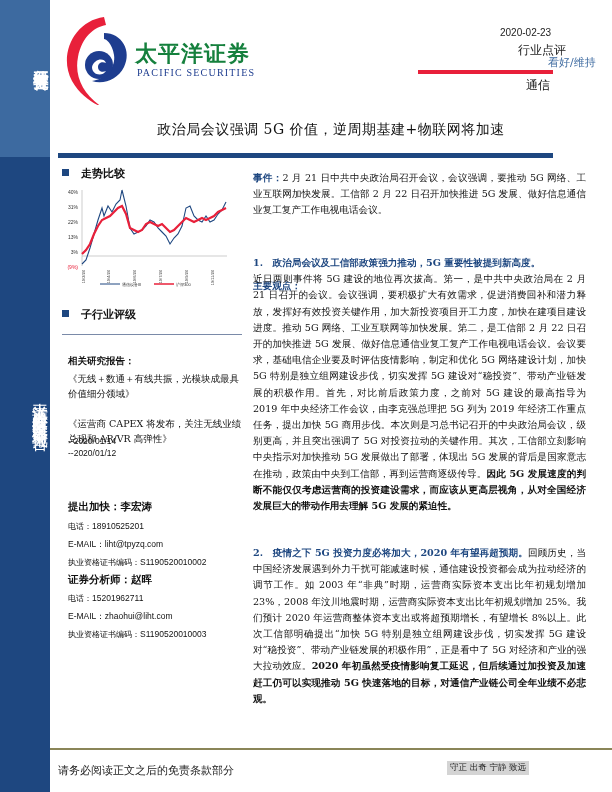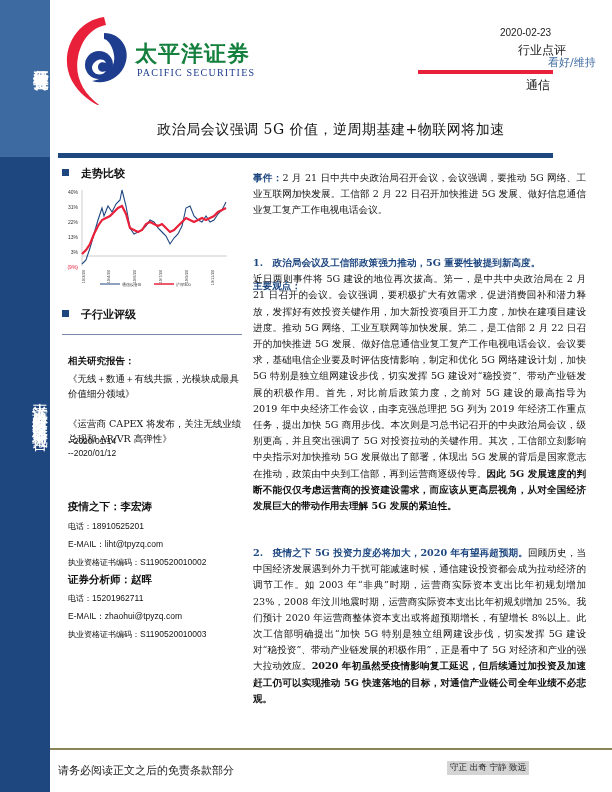--- a/index.html
+++ b/index.html
@@ -139,37 +139,37 @@
   <span class="sq"></span><span>子行业评级</span>
 </div>
 <div class="rule-left"></div>
 
 <div class="left-col rel-head">相关研究报告：</div>
 <div class="left-col rel-item" style="top:371px;">《无线＋数通＋有线共振，光模块成最具价值细分领域》</div>
 <div class="left-col rel-item small" style="top:401px;margin-top:33px;">--2020/01/14</div>
 <div class="left-col rel-item" style="top:416px;">《运营商 CAPEX 将发布，关注无线业绩兑现和 AR/VR 高弹性》</div>
 <div class="left-col rel-item small" style="top:446px;">--2020/01/12</div>
 
-<div class="left-col analyst" style="top:500px;">疫情之下：李宏涛</div>
+<div class="left-col analyst" style="top:500px;">提出加快：李宏涛</div>
 <div class="left-col" style="top:520px;">
   <span class="label-cn">电话：</span><span class="small">18910525201</span>
 </div>
 <div class="left-col" style="top:538px;">
   <span class="small">E-MAIL：</span><span class="small">liht@tpyzq.com</span>
 </div>
 <div class="left-col" style="top:556px;">
   <span class="label-cn">执业资格证书编码：</span><span class="small">S1190520010002</span>
 </div>
 
 <div class="left-col analyst" style="top:573px;">证券分析师：赵晖</div>
 <div class="left-col" style="top:592px;">
   <span class="label-cn">电话：</span><span class="small">15201962711</span>
 </div>
 <div class="left-col" style="top:610px;">
-  <span class="small">E-MAIL：</span><span class="small">zhaohui@tpyzq.com</span>
+  <span class="small">E-MAIL：</span><span class="small">zhaohui@liht.com</span>
 </div>
 <div class="left-col" style="top:628px;">
   <span class="label-cn">执业资格证书编码：</span><span class="small">S1190520010003</span>
 </div>
 
 <div class="right-col" style="top:170px;">
   <span class="blue-b">事件：</span><span>2 月 21 日中共中央政治局召开会议，会议强调，要推动 5G 网络、工业互联网加快发展。工信部 2 月 22 日召开加快推进 5G 发展、做好信息通信业复工复产工作电视电话会议。</span>
 </div>
 <div class="right-col blue-b" style="top:232px;margin-top:46px;">主要观点：</div>
 

